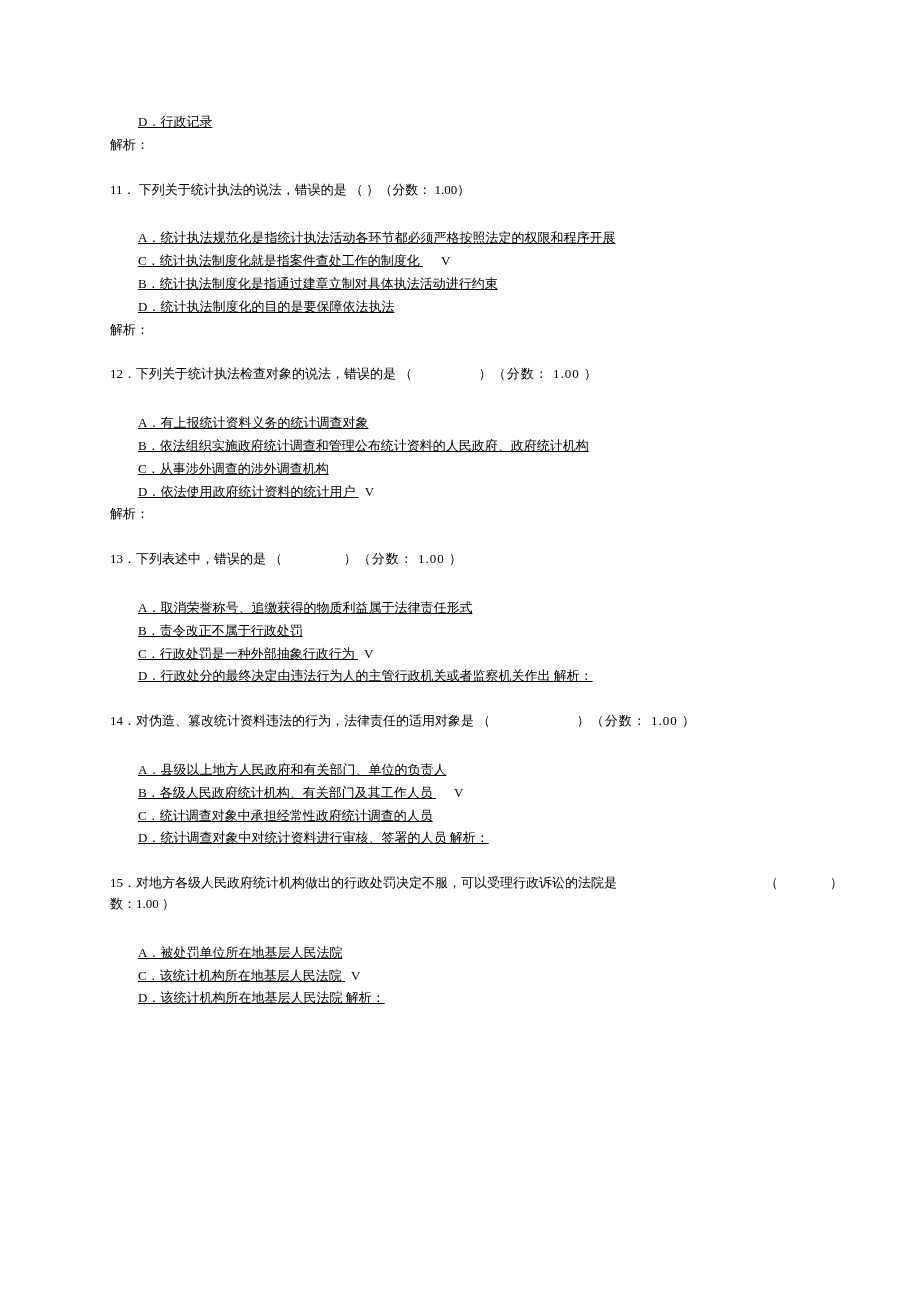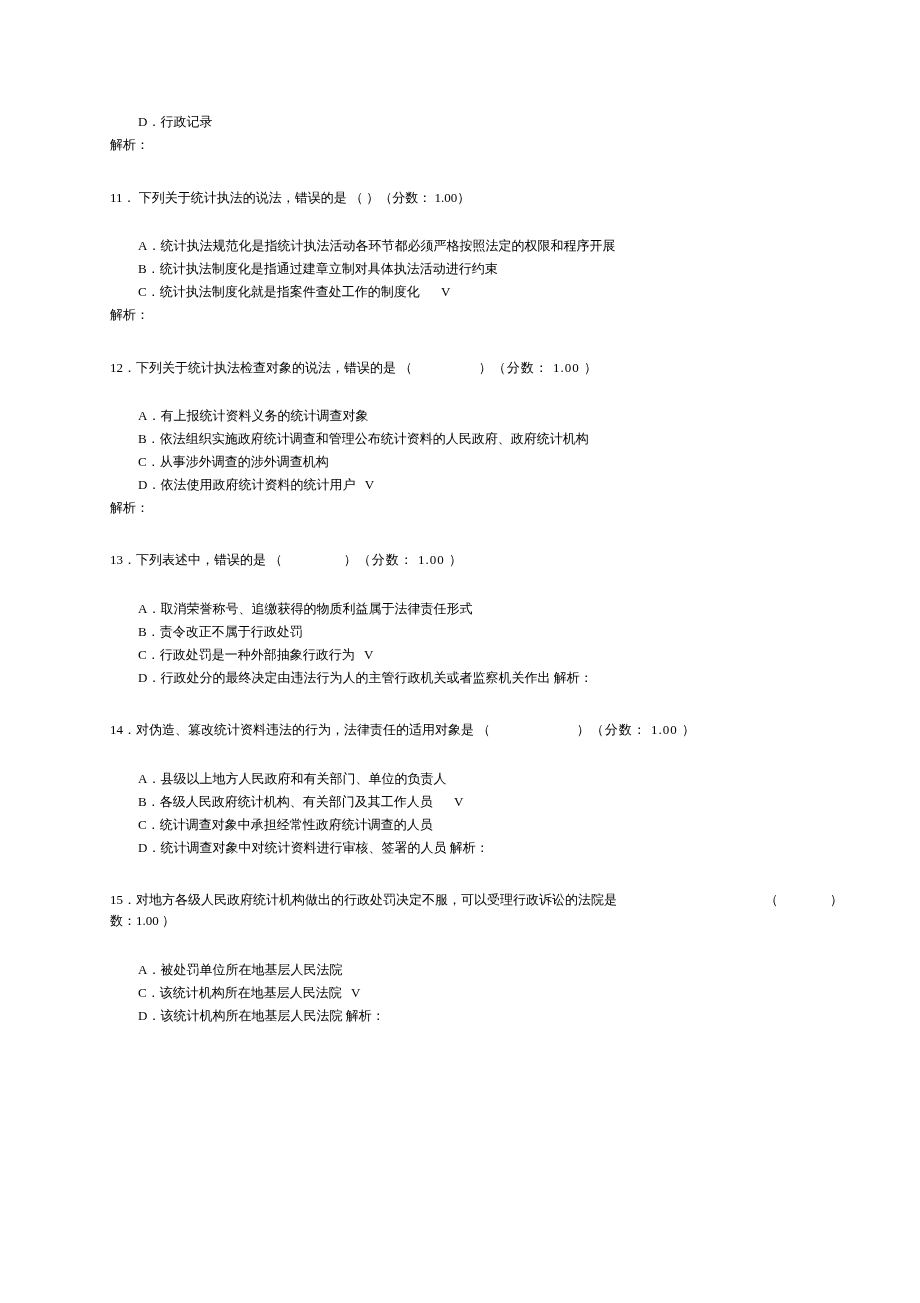--- a/index.html
+++ b/index.html
@@ -9,26 +9,27 @@
       color: #000;
       background: #fff;
       margin: 0;
       padding: 110px 110px 90px 110px;
       width: 920px;
       box-sizing: border-box;
     }
     .option {
       padding-left: 28px;
       margin: 2px 0;
+      text-decoration: underline;
     }
     .analysis {
       margin: 2px 0 4px 0;
     }
     .question {
-      margin-top: 32px;
+      margin-top: 24px;
       margin-bottom: 28px;
     }
     .checkmark {
       display: inline-block;
       margin-left: 18px;
       font-family: serif;
     }
     .score {
       letter-spacing: 1px;
     }
@@ -53,25 +54,26 @@
 <div>
   <div class="option">D．行政记录</div>
   <div class="analysis">解析：</div>
 </div>
 
 <div class="question">
   <div>11． 下列关于统计执法的说法，错误的是 （ ）（分数： 1.00）</div>
 </div>
 <div>
   <div class="option">A．统计执法规范化是指统计执法活动各环节都必须严格按照法定的权限和程序开展</div>
-  <div class="option">B．统计执法制度化是指通过建章立制对具体执法活动进行约束</div>
   <div class="option">
     <span>C．统计执法制度化就是指案件查处工作的制度化</span>
     <span class="checkmark">V</span>
   </div>
+  <div class="option">B．统计执法制度化是指通过建章立制对具体执法活动进行约束</div>
+  <div class="option">D．统计执法制度化的目的是要保障依法执法</div>
   <div class="analysis">解析：</div>
 </div>
 
 <div class="question">
   <span>12．下列关于统计执法检查对象的说法，错误的是 （</span>
   <span class="q-gap" style="width:60px;"></span>
   <span class="score">）（分数： 1.00 ）</span>
 </div>
 <div>
   <div class="option">A．有上报统计资料义务的统计调查对象</div>

